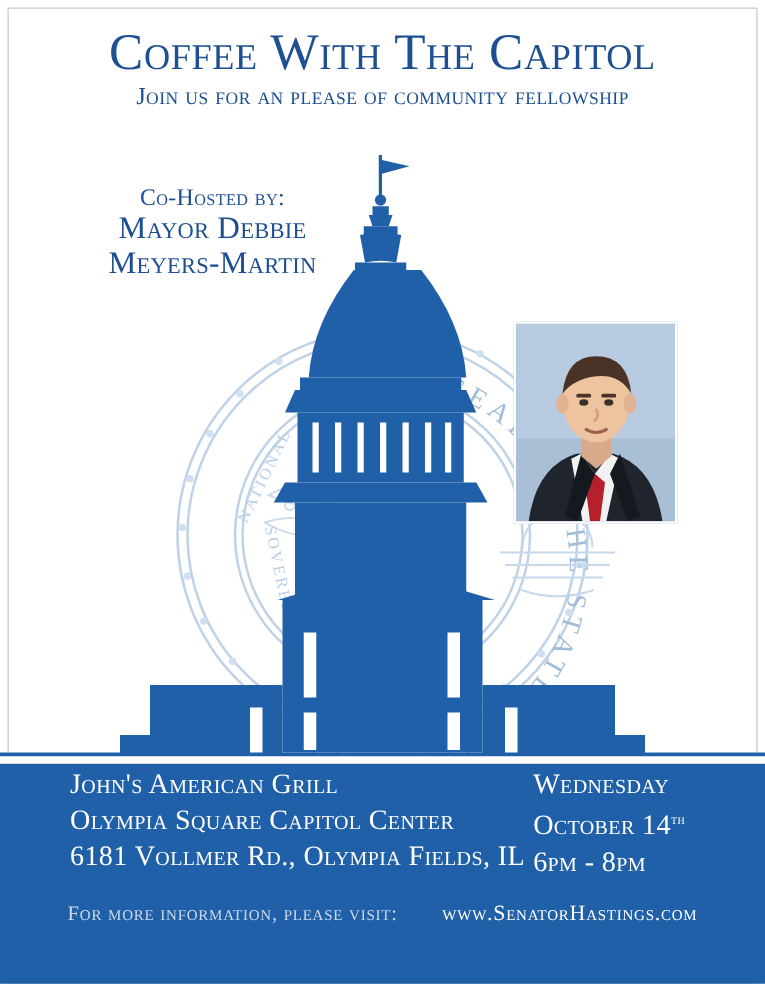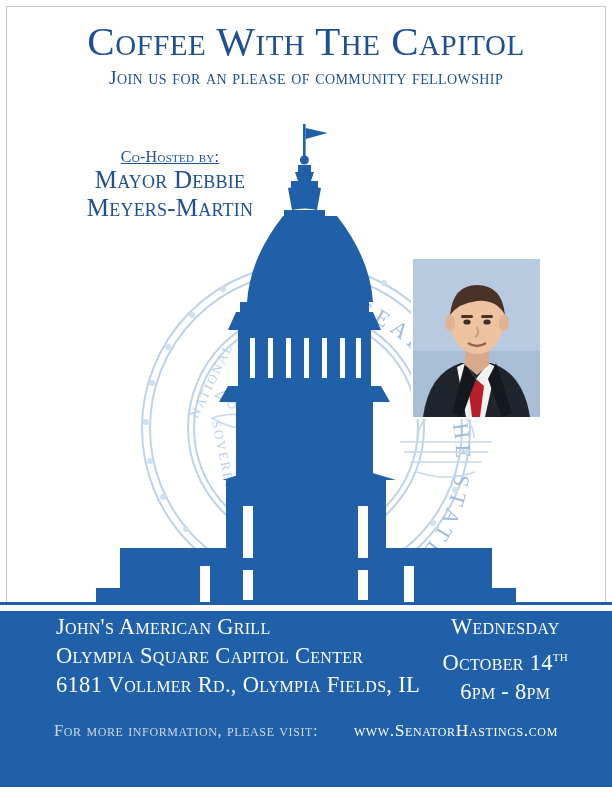--- a/index.html
+++ b/index.html
@@ -74,23 +74,22 @@
     position: absolute;
     left: 60px;
     top: 148px;
     width: 220px;
     text-align: center;
     color: #1d4f91;
     font-variant: small-caps;
     line-height: 1.12;
   }
   .cohost .lead {
-    font-size: 16px;
+    font-size: 19px;
     letter-spacing: 0.3px;
-    text-decoration: underline;
   }
   .cohost .name {
     font-size: 25px;
     letter-spacing: 0.2px;
   }
 
   .meet {
     position: absolute;
     right: 44px;
     top: 143px;
@@ -146,31 +145,31 @@
     left: 56px;
     top: 10px;
     color: #ffffff;
     font-variant: small-caps;
     font-size: 22.5px;
     line-height: 29px;
     letter-spacing: 0.3px;
   }
   .when {
     position: absolute;
-    right: 44px;
+    right: 64px;
     top: 10px;
-    text-align: center;
+    text-align: left;
     color: #ffffff;
     font-variant: small-caps;
     font-size: 22.5px;
     line-height: 29px;
     letter-spacing: 0.3px;
   }
   .when sup {
-    font-size: 16px;
+    font-size: 12px;
     vertical-align: super;
   }
   .moreinfo {
     position: absolute;
     left: 0;
     top: 118px;
     width: 612px;
     text-align: center;
     color: #cdd9ea;
     font-variant: small-caps;

